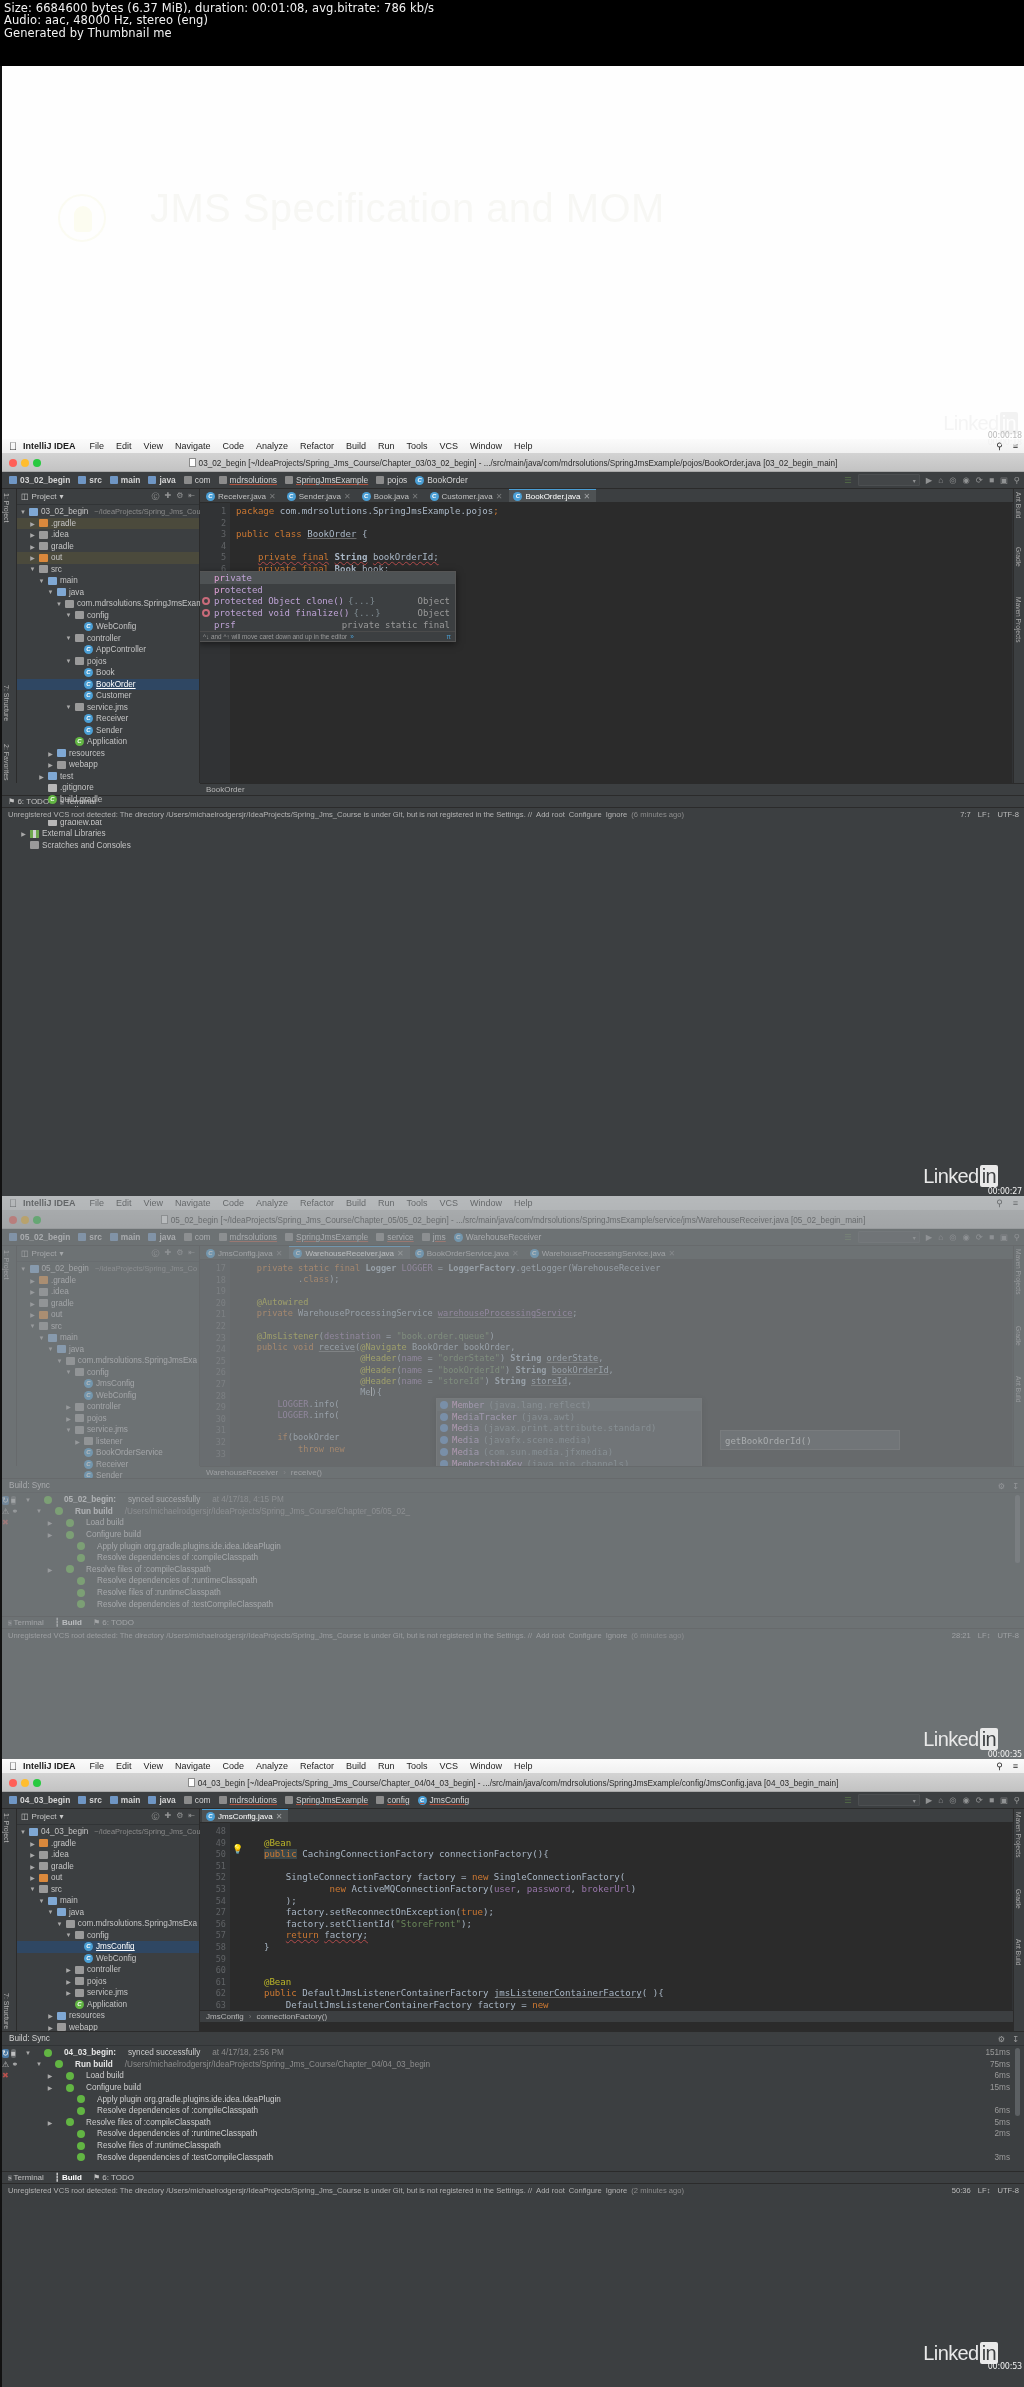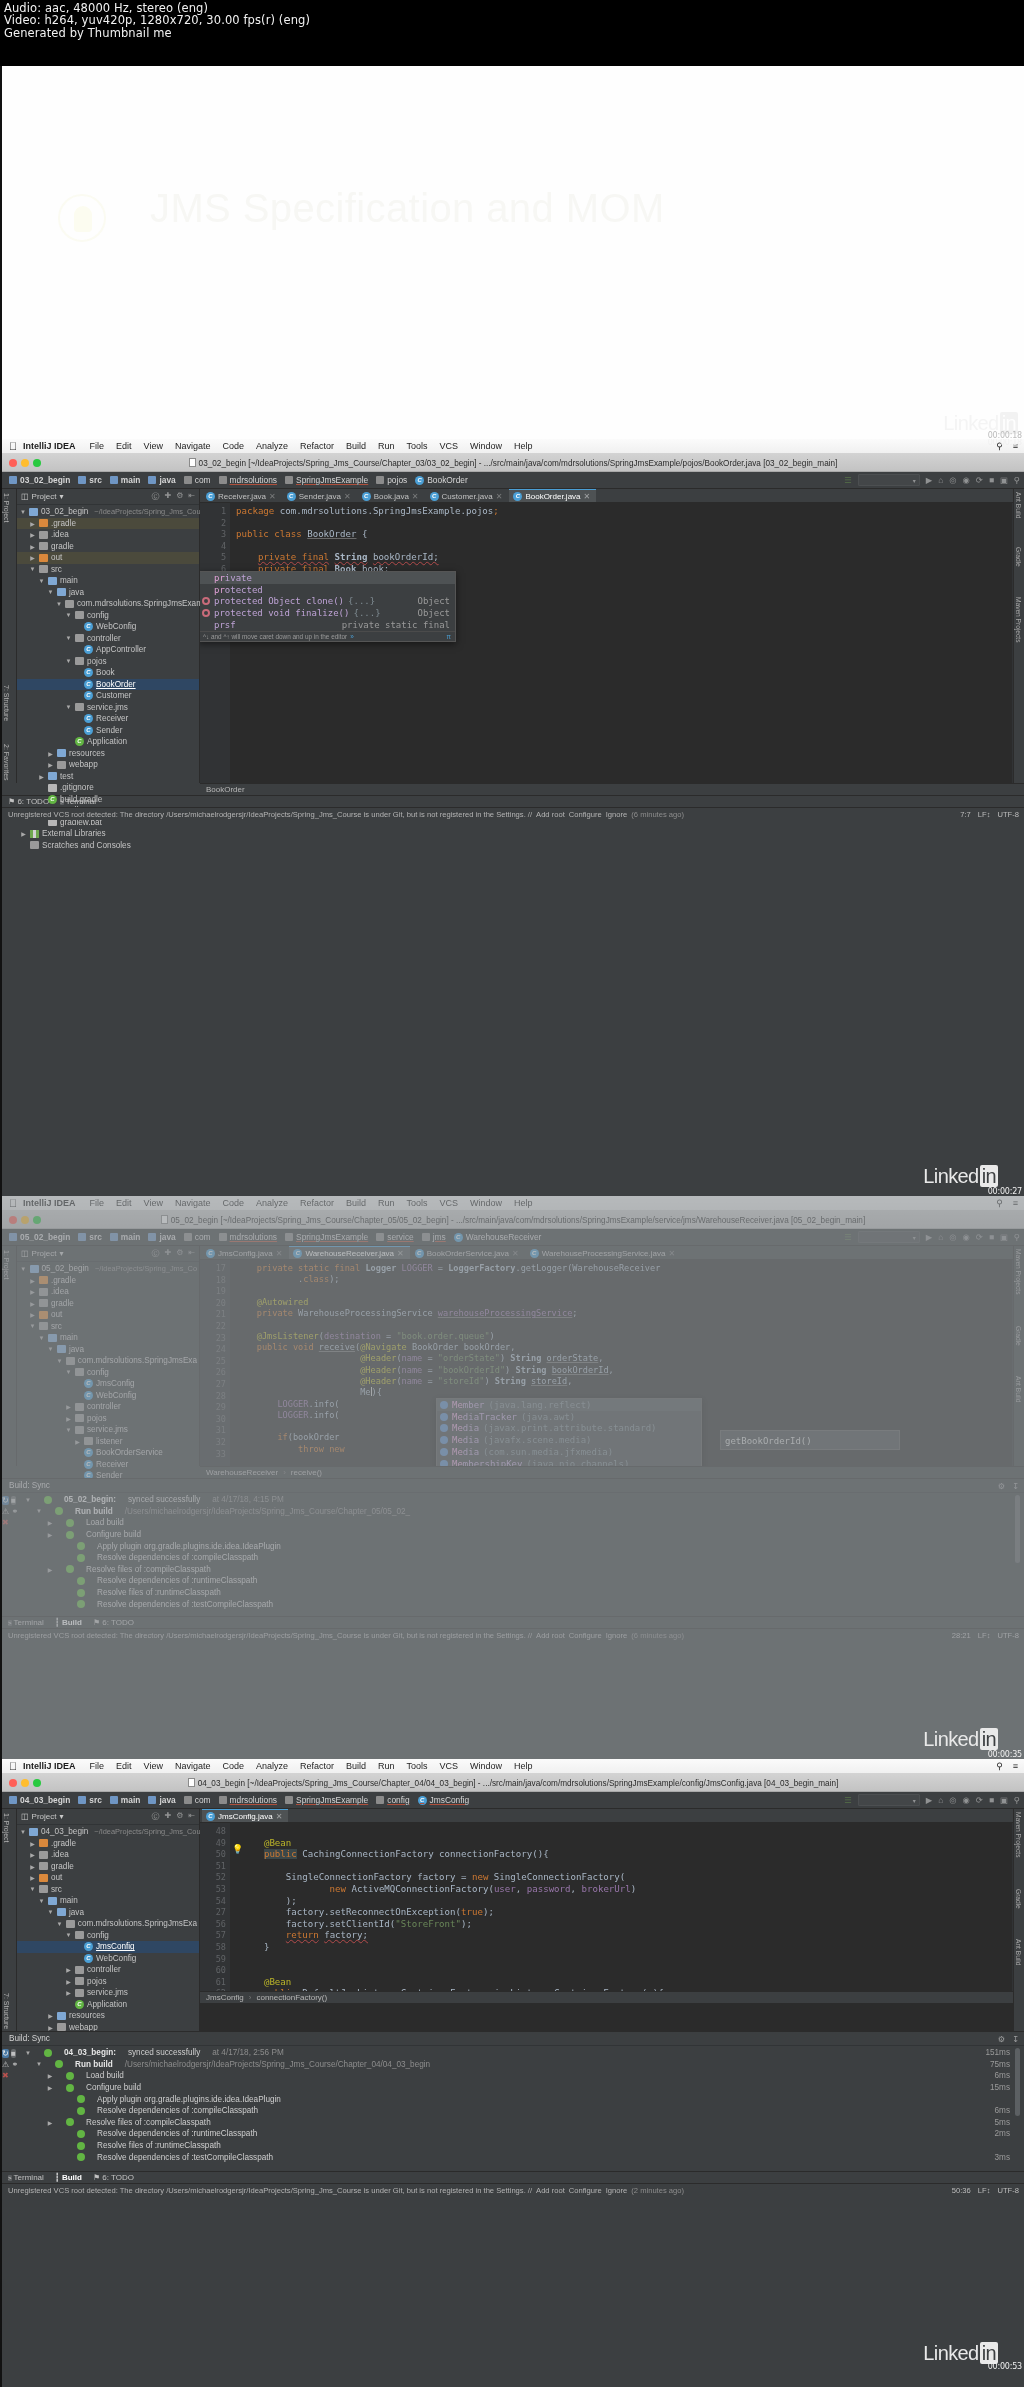--- a/index.html
+++ b/index.html
@@ -262,22 +262,22 @@
   .ij .li-wm{color:#e9e9e9;z-index:95;}
   .ij .li-wm .in{background:#e9e9e9;color:#3c3f41;}
   .tstamp{
     position:absolute;right:2px;font-family:"DejaVu Sans",sans-serif;
     font-size:8px;color:#f0f0f0;z-index:99;letter-spacing:-.2px;}
 </style>
 </head>
 <body>
 
 <div class="vidinfo">
+  <div>Size: 6684600 bytes (6.37 MiB), duration: 00:01:08, avg.bitrate: 786 kb/s</div>
   <div>Audio: aac, 48000 Hz, stereo (eng)</div>
-  <div>Video: h264, yuv420p, 1280x720, 30.00 fps(r) (eng)</div>
   <div>Generated by Thumbnail me</div>
 </div>
 
 <div class="slide">
   <div class="border-l"></div>
   <div class="slide-bulb"></div>
   <div class="slide-title">JMS Specification and MOM</div>
   <div class="li-wm">
     <span>Linked</span><span class="in">in</span>
   </div>
@@ -1315,21 +1315,21 @@
     </div>
 
     <div class="editor-col">
       <div class="tabbar" id="tb3">
           <div class="tab active">
             <i class="cico">C</i>
             <span>JmsConfig.java</span>
             <span class="x">✕</span>
           </div>
         </div>
-      <div class="codearea" style="height:168px">
+      <div class="codearea" style="height:187px">
         <div class="gutter" id="g3">
             <div>48</div>
             <div>49</div>
             <div>50</div>
             <div>51</div>
             <div>52</div>
             <div>53</div>
             <div>54</div>
             <div>27</div>
             <div>56</div>

